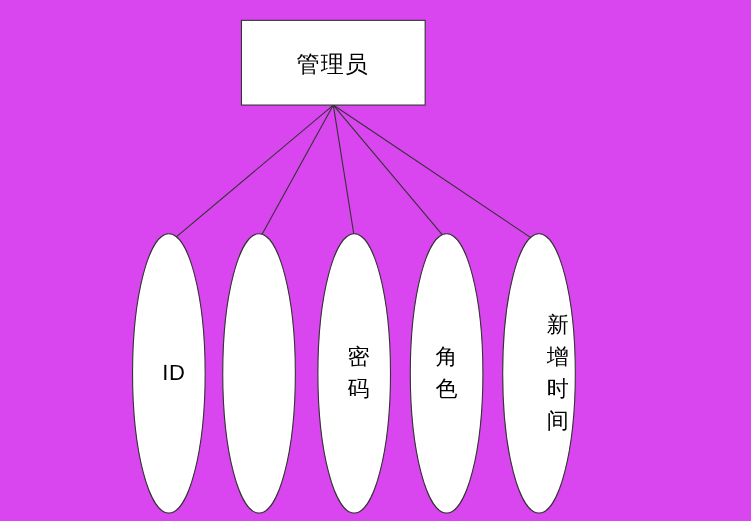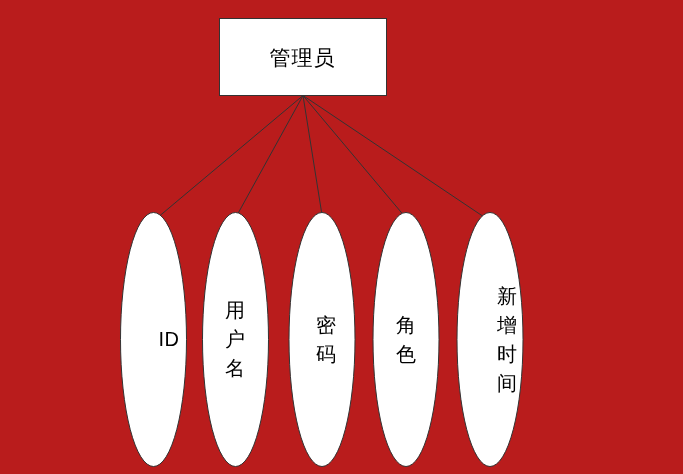--- a/index.html
+++ b/index.html
@@ -5,21 +5,21 @@
   html, body {
     margin: 0;
     padding: 0;
     background: #ffffff;
     font-family: "Liberation Sans", "DejaVu Sans", sans-serif;
   }
   .canvas {
     position: relative;
     width: 683px;
     height: 474px;
-    background: #b91c1c;
+    background: #d946ef;
     overflow: hidden;
   }
   .diagram-svg {
     position: absolute;
     left: 0;
     top: 0;
   }
   .diagram-svg rect,
   .diagram-svg ellipse {
     fill: #ffffff;
@@ -54,21 +54,21 @@
     display: block;
     width: 22px;
     line-height: 29px;
     text-align: center;
     word-break: break-all;
   }
   .attr-label .txt-horizontal {
     white-space: nowrap;
     letter-spacing: 0.5px;
   }
-  .pos-1 { left: 136px; }
+  .pos-1 { left: 125px; }
   .pos-2 { left: 202px; }
   .pos-3 { left: 293px; }
   .pos-4 { left: 373px; }
   .pos-5 { left: 474px; }
 </style>
 </head>
 <body>
 
 <div class="canvas">
 
@@ -87,23 +87,20 @@
     <ellipse cx="322" cy="339.5" rx="33" ry="127" stroke="#333333"></ellipse>
     <ellipse cx="406" cy="339.5" rx="33" ry="127" stroke="#333333"></ellipse>
     <ellipse cx="490" cy="339.5" rx="33" ry="127" stroke="#333333"></ellipse>
   </svg>
 
   <div class="label entity-label">管理员</div>
 
   <div class="label attr-label pos-1">
     <span class="txt-horizontal">ID</span>
   </div>
-  <div class="label attr-label pos-2">
-    <span class="txt-vertical">用户名</span>
-  </div>
   <div class="label attr-label pos-3">
     <span class="txt-vertical">密码</span>
   </div>
   <div class="label attr-label pos-4">
     <span class="txt-vertical">角色</span>
   </div>
   <div class="label attr-label pos-5">
     <span class="txt-vertical">新增时间</span>
   </div>
 

